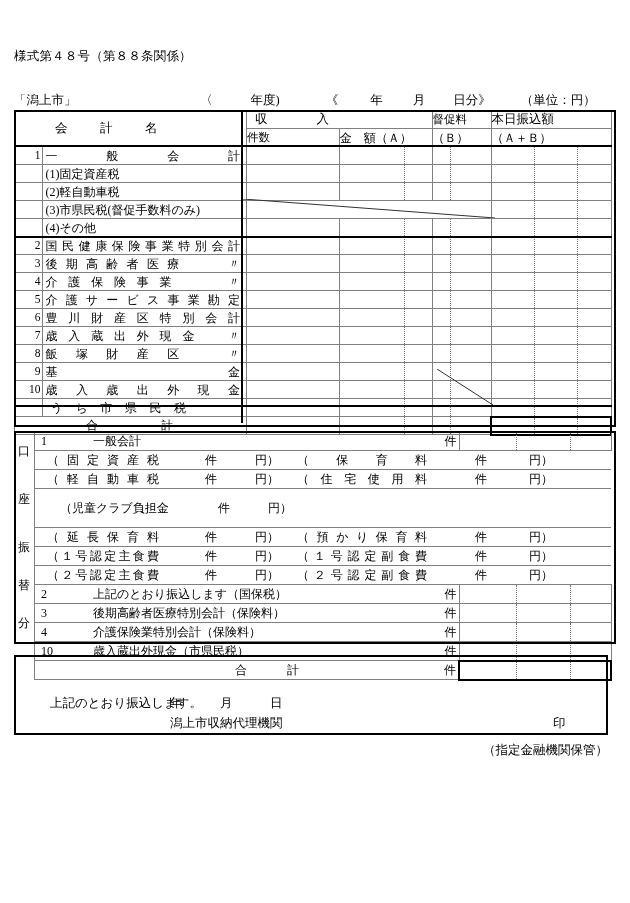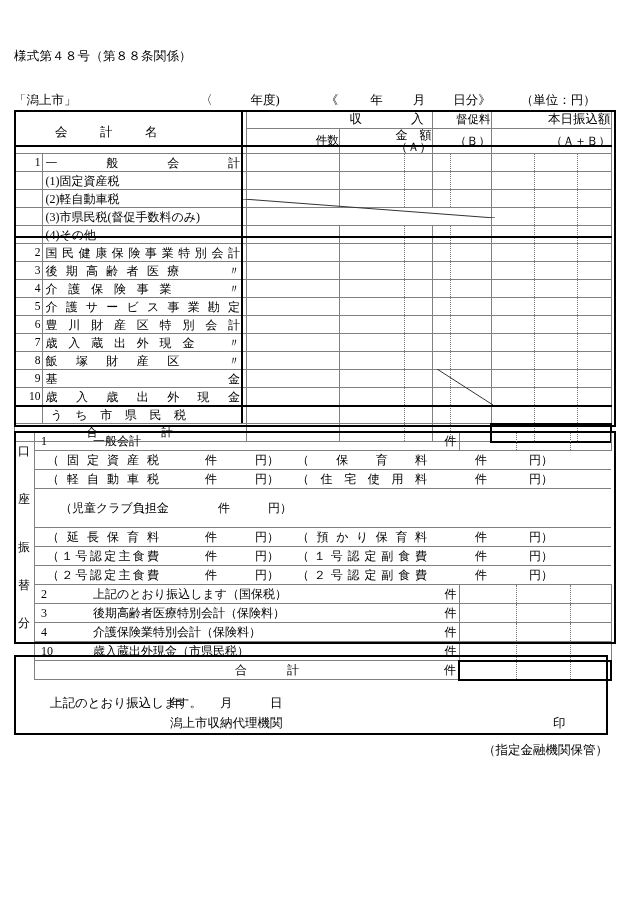--- a/index.html
+++ b/index.html
@@ -112,35 +112,35 @@
     font-size: 11.5px;
     border-right: 1px solid #808080;
   }
   #main-table td.name {
     width: 201px;
     text-align: left;
     padding-left: 3px;
     border-left: none;
   }
   #main-table td.cnt  { width: 46px; }
-  #main-table td.amtA { width: 148px; padding-left: 20px; }
+  #main-table td.amtA { width: 148px; }
   #main-table td.dok  { width: 58px; }
   #main-table td.amtT { width: 119px; }
 
   #main-table tr.r { height: 18px; }
   .nm-spread {
     display: block;
     text-align: justify;
     text-align-last: justify;
     padding-right: 6px;
   }
   .nm-plain { display:block; }
 
   .hd-cell {
-    text-align: right;
+    text-align: left;
     font-size: 12.5px;
   }
   .hd-kaikei {
     letter-spacing: 10px;
     text-indent: 10px;
   }
   .hd-sub { font-size: 12px; }
 
   
   #furikae-table { left: 14px; top: 431px; width: 598px; }

